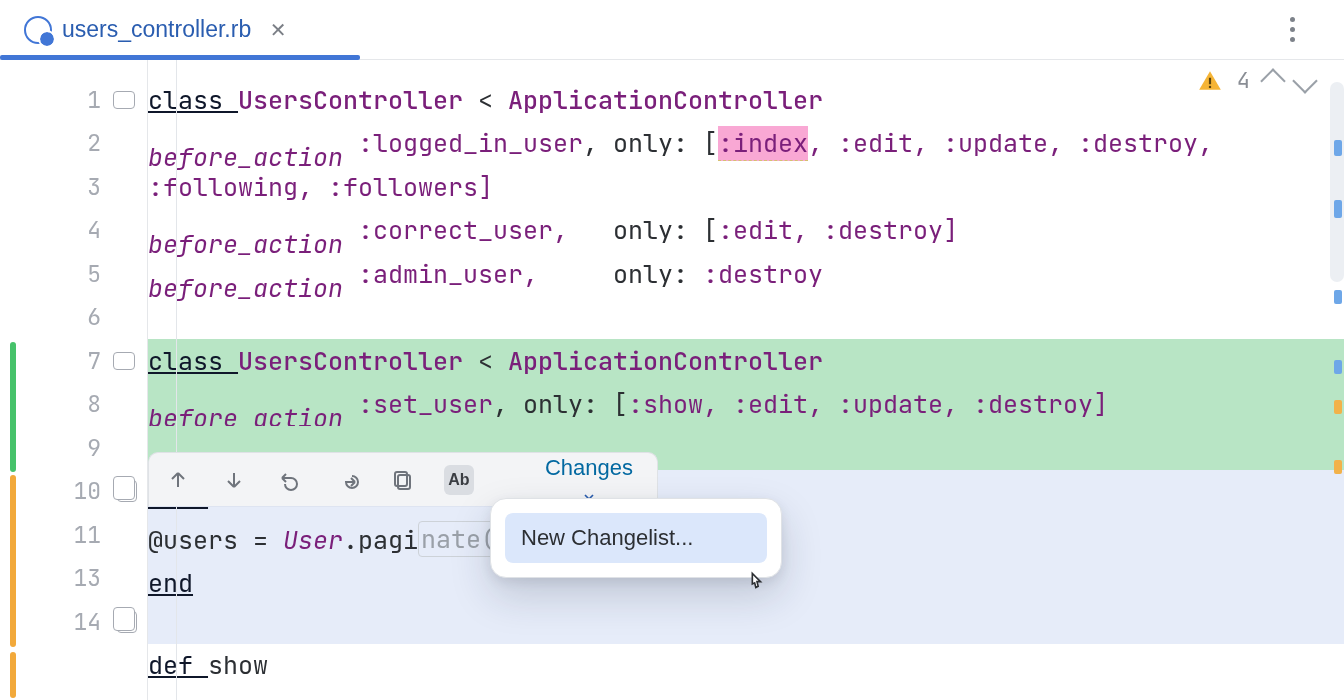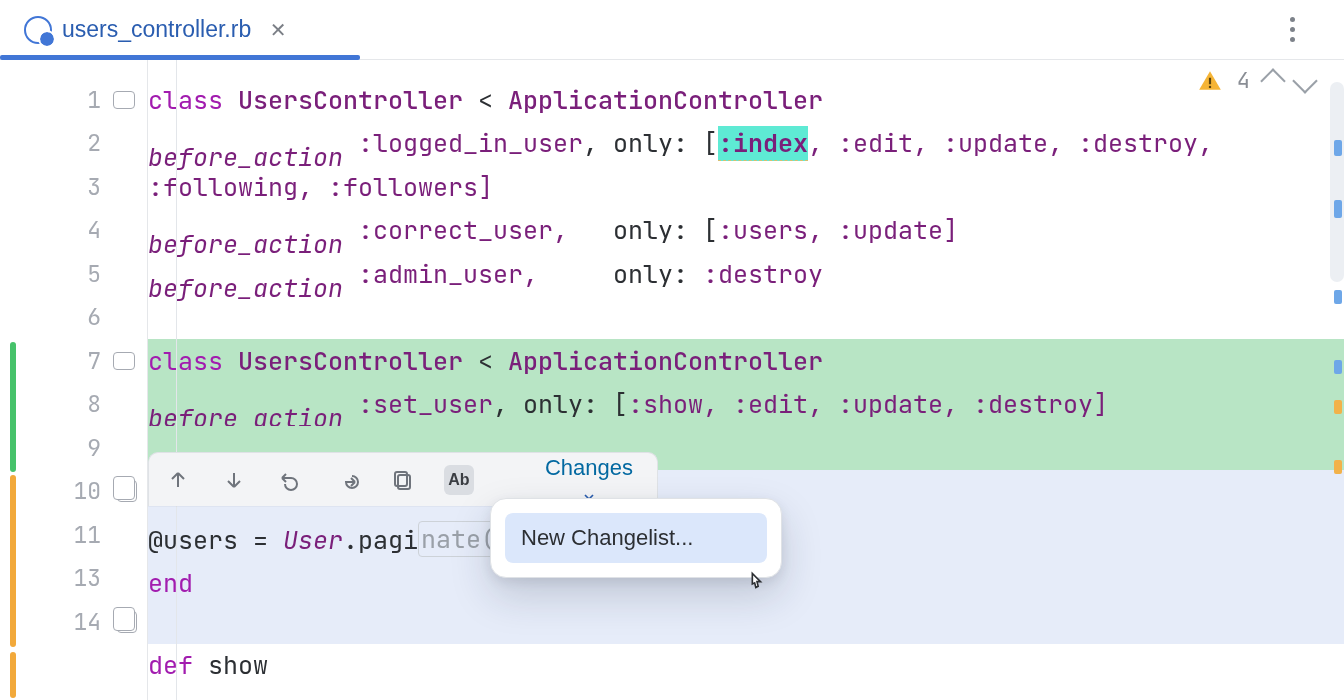--- a/index.html
+++ b/index.html
@@ -101,24 +101,24 @@
     padding-top: 18px;
   }
   .ln { height: 43.5px; display:flex; align-items:center; white-space: pre; color:#2c2f33; position:relative;}
   .indent-guide {
     position:absolute; left:28px; top:0; bottom:0; width:1px; background:#e3e6ea;
   }
 
   
   .hl-green { background:#b8e5c5; }
   .hl-blue  { background:#e6ecf9;align-items:flex-end; }
-  .hl-yellow{ background:#5eead4; border-bottom:1px dashed #d6c070;font-weight:bold;}
-
-  
-  .kw { color:#a21caf; }        
+  .hl-yellow{ background:#f9a8d4; border-bottom:1px dashed #d6c070;}
+
+  
+  .kw { color:#0f172a;text-decoration:underline; }        
   .classname { color:#7a1f7a; font-weight:500;}
   .it { font-style: italic; color:#7a1f7a;margin-top:28px; }
   .sym { color:#7a1f7a; }
   .punct { color:#2c2f33; }
   .var { color:#2c2f33; }
 
   
   .inspection {
     position:absolute; top:6px; right:30px;
     display:flex; align-items:center; gap:14px;
@@ -288,21 +288,21 @@
       <span class="chev up"></span>
       <span class="chev down"></span>
     </div>
 
     <div class="ln"><span class="kw">class </span><span class="classname">UsersController</span><span class="punct"> &lt; </span><span class="classname">ApplicationController</span></div>
 
     <div class="ln">  <span class="it">before_action</span><span class="sym"> :logged_in_user</span><span class="punct">, </span><span class="var">only: [</span><span class="sym hl-yellow">:index</span><span class="sym">, :edit, :update, :destroy,</span></div>
 
     <div class="ln">                                          <span class="sym">:following, :followers]</span></div>
 
-    <div class="ln">  <span class="it">before_action</span><span class="sym"> :correct_user,</span><span>   </span><span class="var">only: [</span><span class="sym">:users, :update]</span></div>
+    <div class="ln">  <span class="it">before_action</span><span class="sym"> :correct_user,</span><span>   </span><span class="var">only: [</span><span class="sym">:edit, :destroy]</span></div>
 
     <div class="ln">  <span class="it">before_action</span><span class="sym"> :admin_user,</span><span>     </span><span class="var">only: </span><span class="sym">:destroy</span></div>
 
     <div class="ln"> </div>
 
     <div class="ln hl-green">  <span class="kw">class </span><span class="classname">UsersController</span><span class="punct"> &lt; </span><span class="classname">ApplicationController</span></div>
 
     <div class="ln hl-green">    <span class="it">before_action</span><span class="sym"> :set_user</span><span class="punct">, </span><span class="var">only: [</span><span class="sym">:show, :edit, :update, :destroy]</span></div>
 
     <div class="ln hl-green"> </div>

